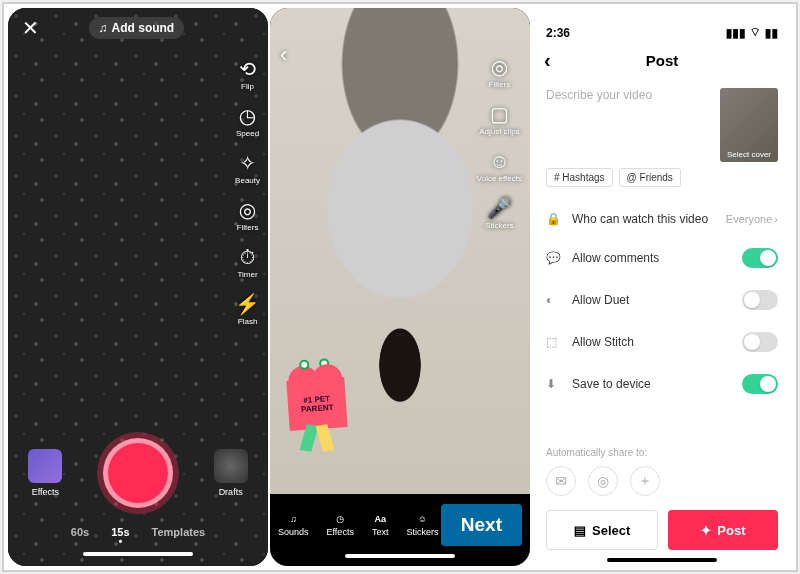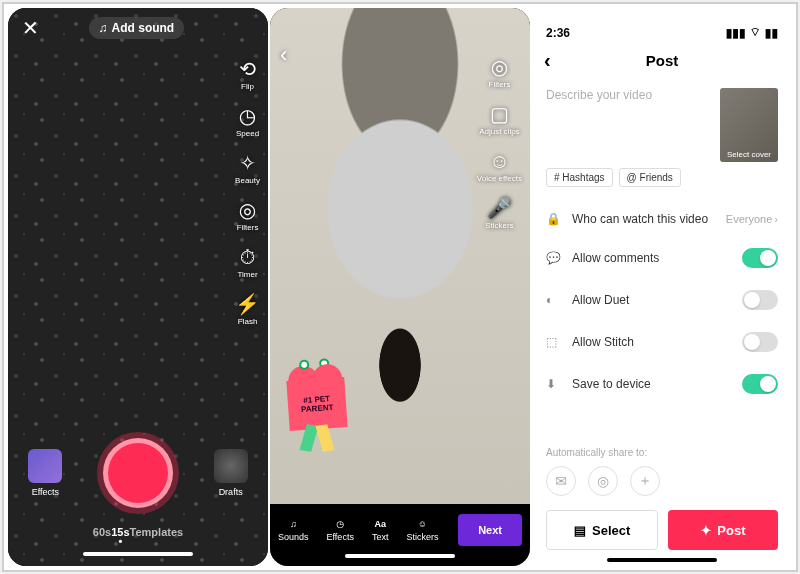--- a/index.html
+++ b/index.html
@@ -29,21 +29,21 @@
   .tool { color: #fff; display: flex; flex-direction: column; align-items: center; font-size: 8px; gap: 2px; text-shadow: 0 0 4px rgba(0,0,0,.8); }
   .tool svg, .tool .glyph { width: 22px; height: 22px; font-size: 20px; display:flex;align-items:center;justify-content:center; }
 
   .cam-bottom { position: absolute; bottom: 0; left: 0; right: 0; z-index: 3; display: flex; flex-direction: column; align-items: center; padding-bottom: 10px; }
   .btm-row { width: 100%; display: flex; align-items: center; justify-content: space-around; margin-bottom: 18px; }
   .thumb { width: 34px; height: 34px; border-radius: 6px; background: linear-gradient(135deg,#6a5acd,#9370db); }
   .thumb.upload { background: radial-gradient(circle at 50% 50%, #666, #333); }
   .tlabel { color: #fff; font-size: 9px; margin-top: 4px; text-align:center; }
   .thumbwrap { display:flex; flex-direction:column; align-items:center; }
   .record { width: 70px; height: 70px; border-radius: 50%; background: #fe2c55; border: 5px solid rgba(255,255,255,0.5); box-shadow: 0 0 0 6px rgba(254,44,85,0.35); }
-  .mode-row { display: flex; color: #bbb; font-size: 11px; font-weight: 600; margin-bottom: 8px; }
+  .mode-row { display: flex; gap: 22px; color: #bbb; font-size: 11px; font-weight: 600; margin-bottom: 8px; }
   .mode-row .active { color: #fff; }
   .mode-row .active::after { content: '•'; display:block; text-align:center; line-height:6px; }
   .homebar { width: 110px; height: 4px; background: #fff; border-radius: 2px; margin: 0 auto; }
 
   
   .dog-bg { position: absolute; inset: 0;
     background:
       radial-gradient(ellipse 180px 220px at 50% 36%, #cfcfcf 40%, transparent 41%),
       radial-gradient(ellipse 40px 36px at 40% 38%, #2a2420 60%, transparent 62%),
       radial-gradient(ellipse 40px 36px at 60% 38%, #2a2420 60%, transparent 62%),
@@ -63,21 +63,21 @@
   .eyes { position:absolute; top:-20px; left:14px; display:flex; gap:10px; }
   .eye{ width:10px;height:10px;border-radius:50%; background:#fff; border:2px solid #1a5; }
 
   .p2-back { position: absolute; top: 34px; left: 10px; color:#fff; font-size:22px; z-index:3; text-shadow:0 0 4px rgba(0,0,0,.6);}
   .p2-side { position: absolute; top: 48px; right: 8px; display:flex; flex-direction:column; gap:14px; z-index:3; }
 
   .p2-bottom { position:absolute; bottom:0; left:0; right:0; background:#000; padding:10px 8px 8px; z-index:3; }
   .edit-row { display:flex; align-items:center; justify-content:space-between; }
   .edit-tools { display:flex; gap:18px; }
   .etool { color:#fff; display:flex; flex-direction:column; align-items:center; font-size:9px; gap:3px;}
-  .next-btn { background:#6d28d9; color:#fff; font-size:11px; font-weight:600; padding:10px 20px; border-radius:4px; }
+  .next-btn { background:#0369a1; color:#fff; font-size:19px; font-weight:600; padding:10px 20px; border-radius:4px; }
 
   
   .p3-header { position:relative; height:40px; display:flex; align-items:center; justify-content:center; font-size:15px; font-weight:600; border-bottom:0; }
   .p3-back { position:absolute; left:12px; font-size:20px; }
   .p3-body { padding: 8px 14px 0; flex:1; display:flex; flex-direction:column; }
   .desc-row { display:flex; gap:8px; }
   .desc-area { flex:1; font-size:12px; color:#b0b0b0; min-height:56px; }
   .cover { width:58px; height:74px; border-radius:3px; background: linear-gradient(135deg,#b8b2a8,#8b8578); position:relative; overflow:hidden; font-size:8px; color:#fff; display:flex; align-items:flex-end; justify-content:center; padding-bottom:3px; }
   .cover::before { content:''; position:absolute; inset:0; background: rgba(0,0,0,0.3); }
   .cover span { position:relative; }

